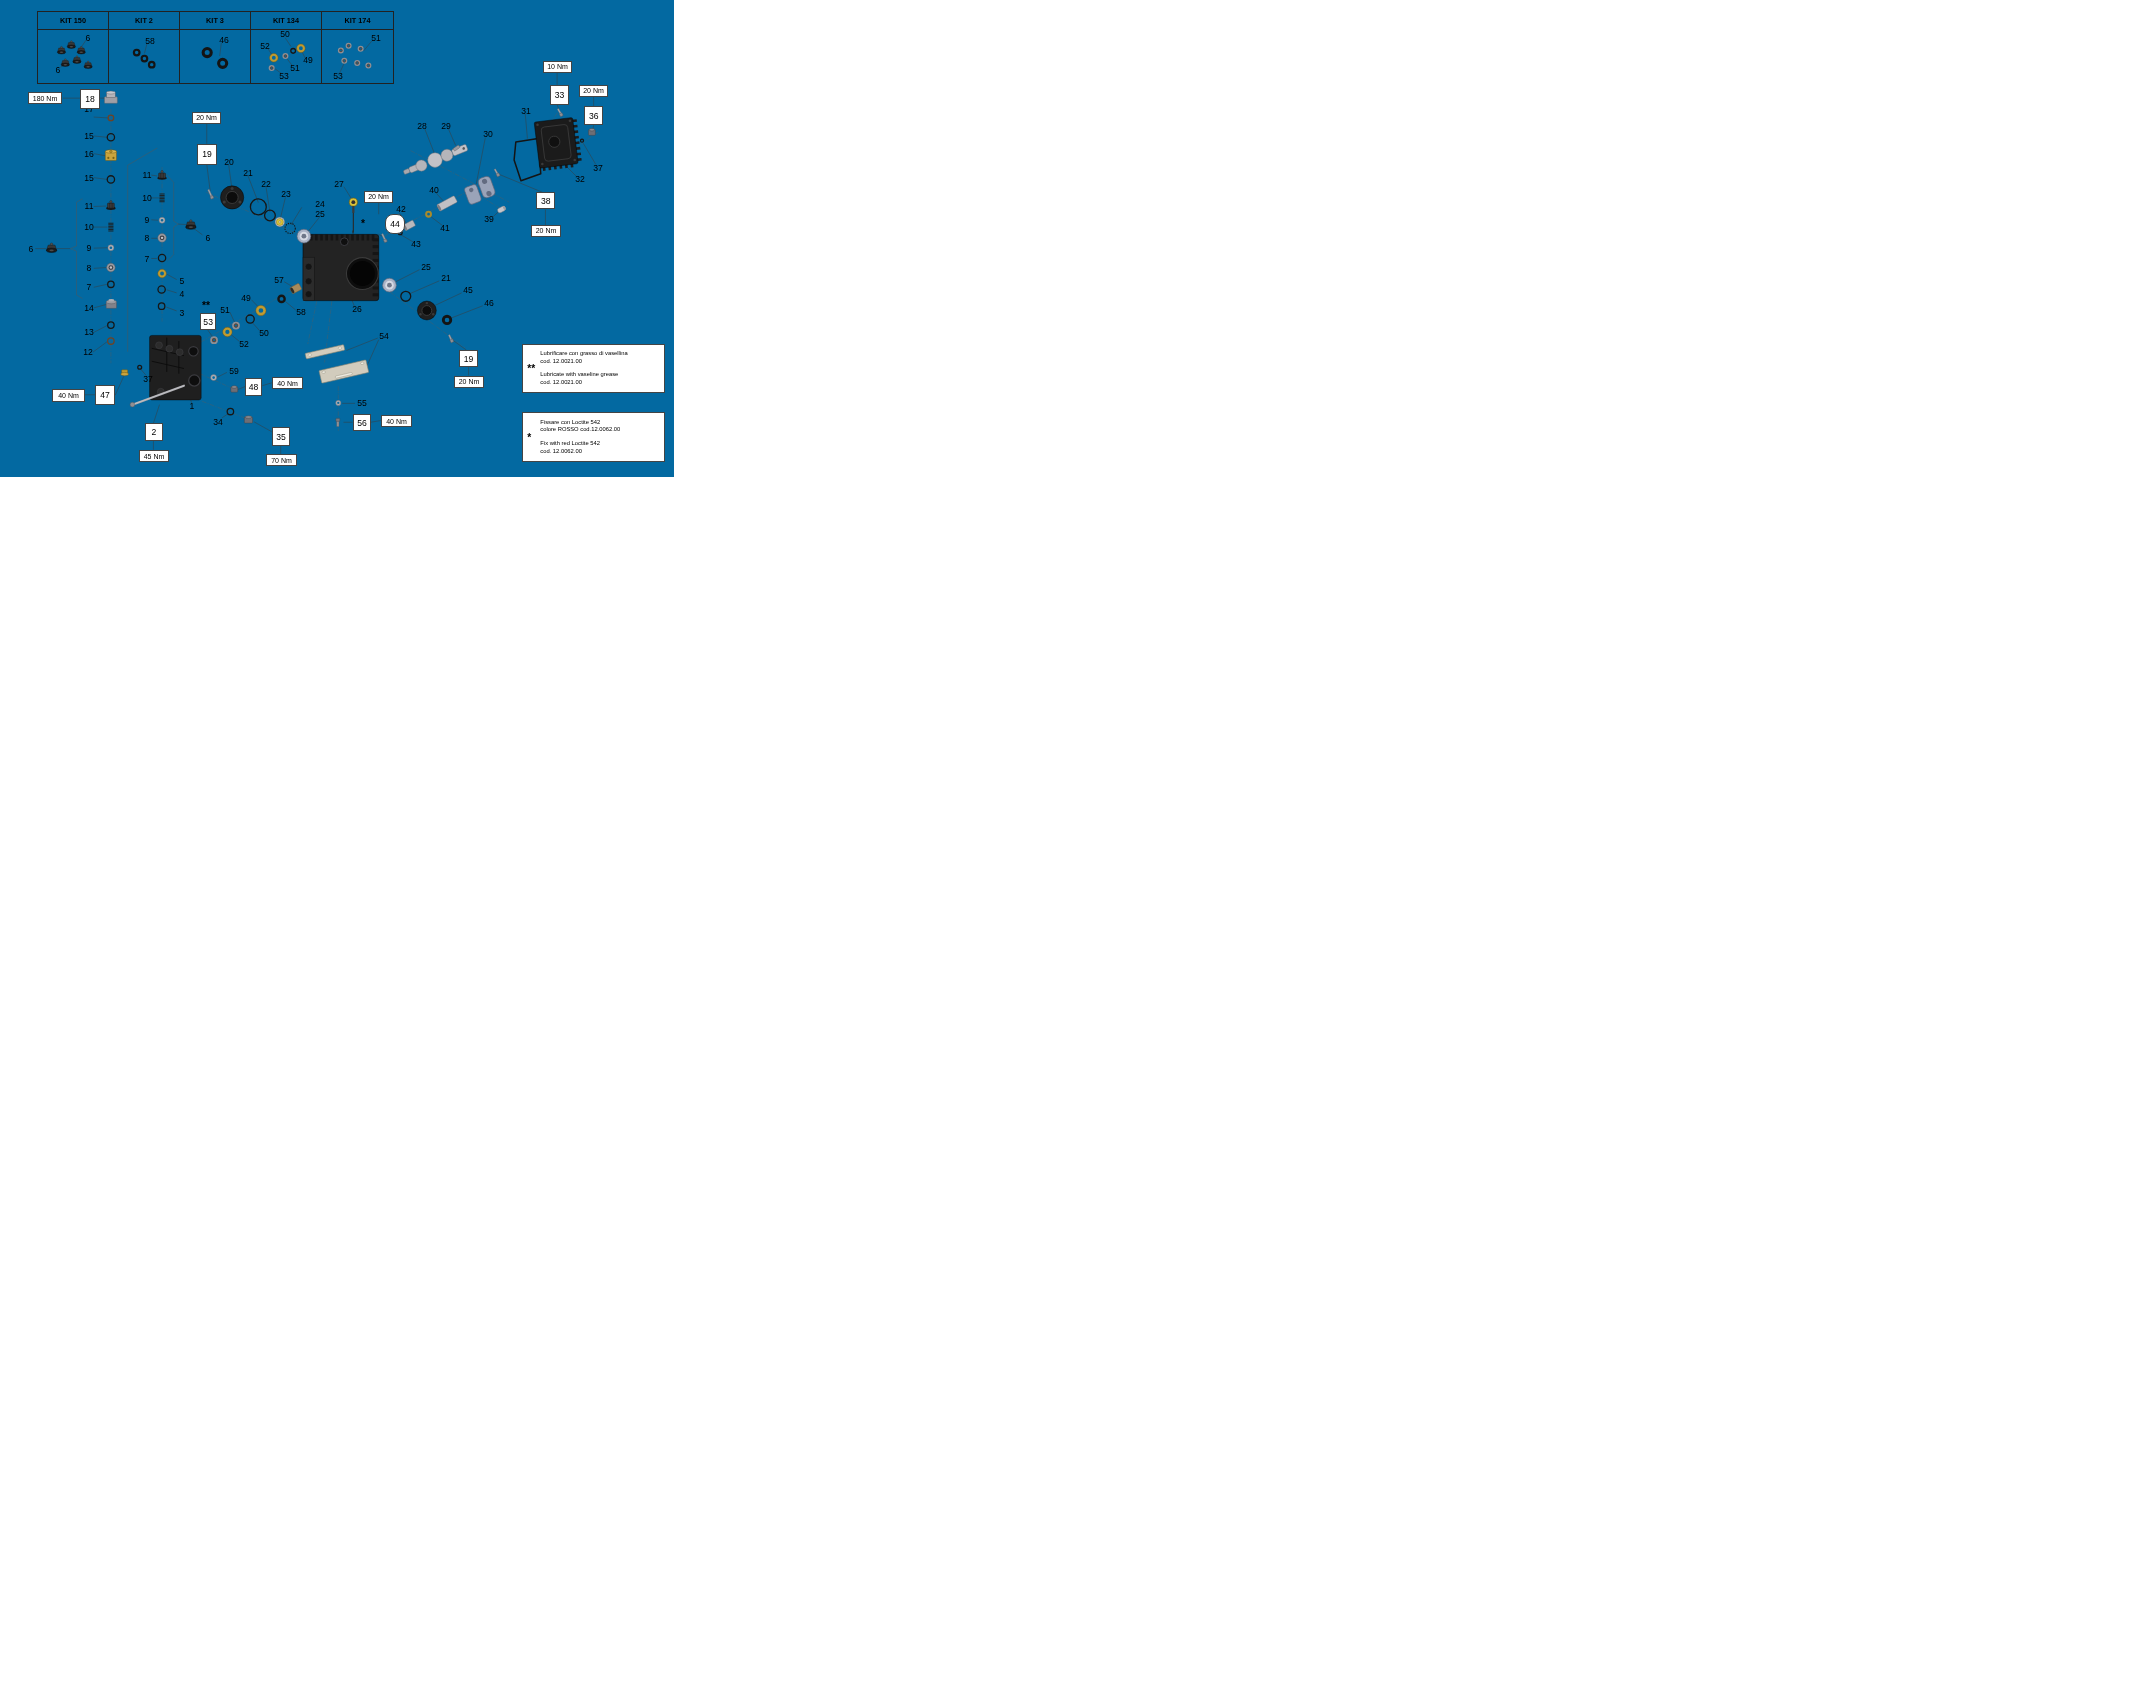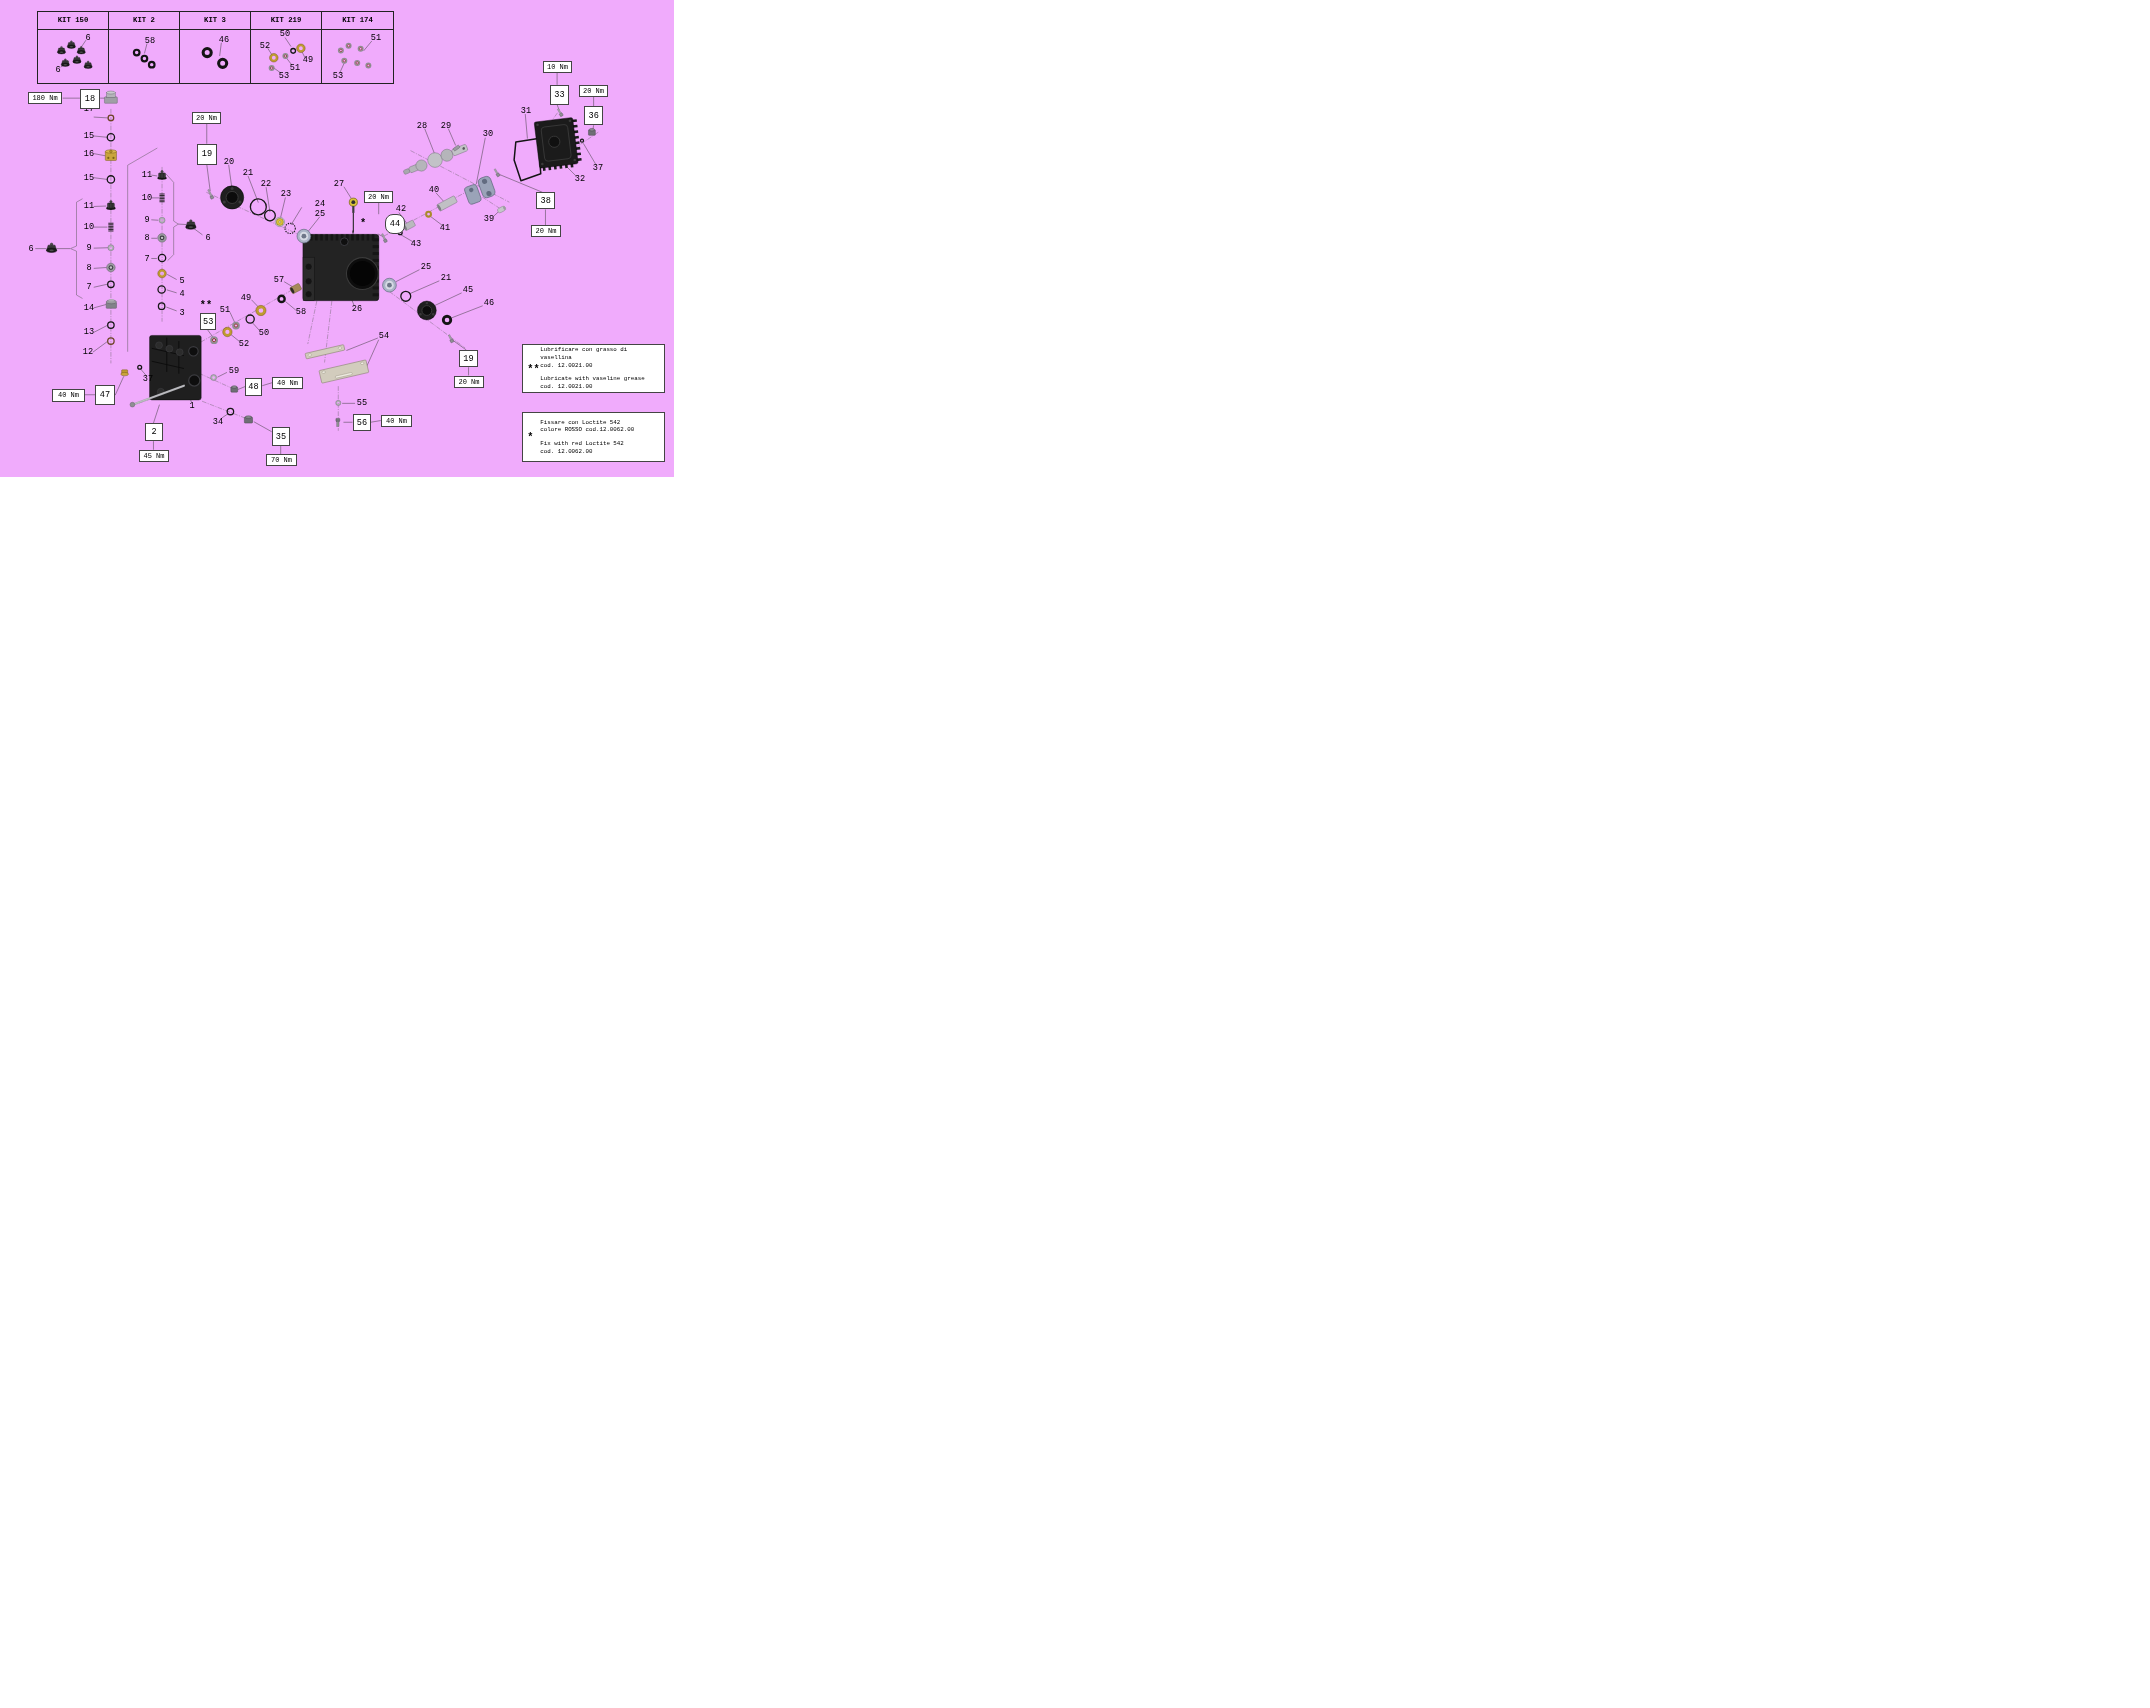--- a/index.html
+++ b/index.html
@@ -1,17 +1,17 @@
 <!DOCTYPE html>
 <html style="font-size:6.9px"><head>
 <meta charset="utf-8">
 <style>
   html,body{margin:0;padding:0;background:#fff;}
-  #canvas{position:relative;width:674px;height:477px;background:#f0abfc;overflow:hidden;
-          font-family:Liberation Mono, monospace;}
+  #canvas{position:relative;width:674px;height:477px;background:#0369a1;overflow:hidden;
+          font-family:Liberation Sans, sans-serif;}
   #svg{position:absolute;left:0;top:0;z-index:1;}
   #kit-table{position:absolute;left:37px;top:10.8px;width:355px;height:71px;z-index:2;
              display:grid;grid-template-columns:repeat(5,1fr);border:0.7px solid #222;}
   .kit-cell{border-right:0.6px solid #222;position:relative;}
   .kit-cell:last-child{border-right:none;text-align:right;}
   .kit-header{height:17px;border-bottom:0.6px solid #222;display:flex;align-items:center;
               justify-content:center;font-weight:bold;font-size:7.3px;color:#000;}
   #labels{position:absolute;left:0;top:0;width:100%;height:100%;z-index:3;pointer-events:none;}
   .callout{position:absolute;transform:translate(-50%,-50%);font-size:8.6px;color:#000;
            white-space:nowrap;line-height:1;}
@@ -681,21 +681,21 @@
     <div class="kit-cell">
       <div class="kit-header">KIT 150</div>
     </div>
     <div class="kit-cell">
       <div class="kit-header">KIT 2</div>
     </div>
     <div class="kit-cell">
       <div class="kit-header">KIT 3</div>
     </div>
     <div class="kit-cell">
-      <div class="kit-header">KIT 219</div>
+      <div class="kit-header">KIT 134</div>
     </div>
     <div class="kit-cell">
       <div class="kit-header">KIT 174</div>
     </div>
   </div>
 
   <div class="notebox" style="left:522px;top:344px;width:143px;height:49px;">
     <span class="note-marker">**</span>
     <div class="note-lines">
       <div>Lubrificare con grasso di vasellina</div>

